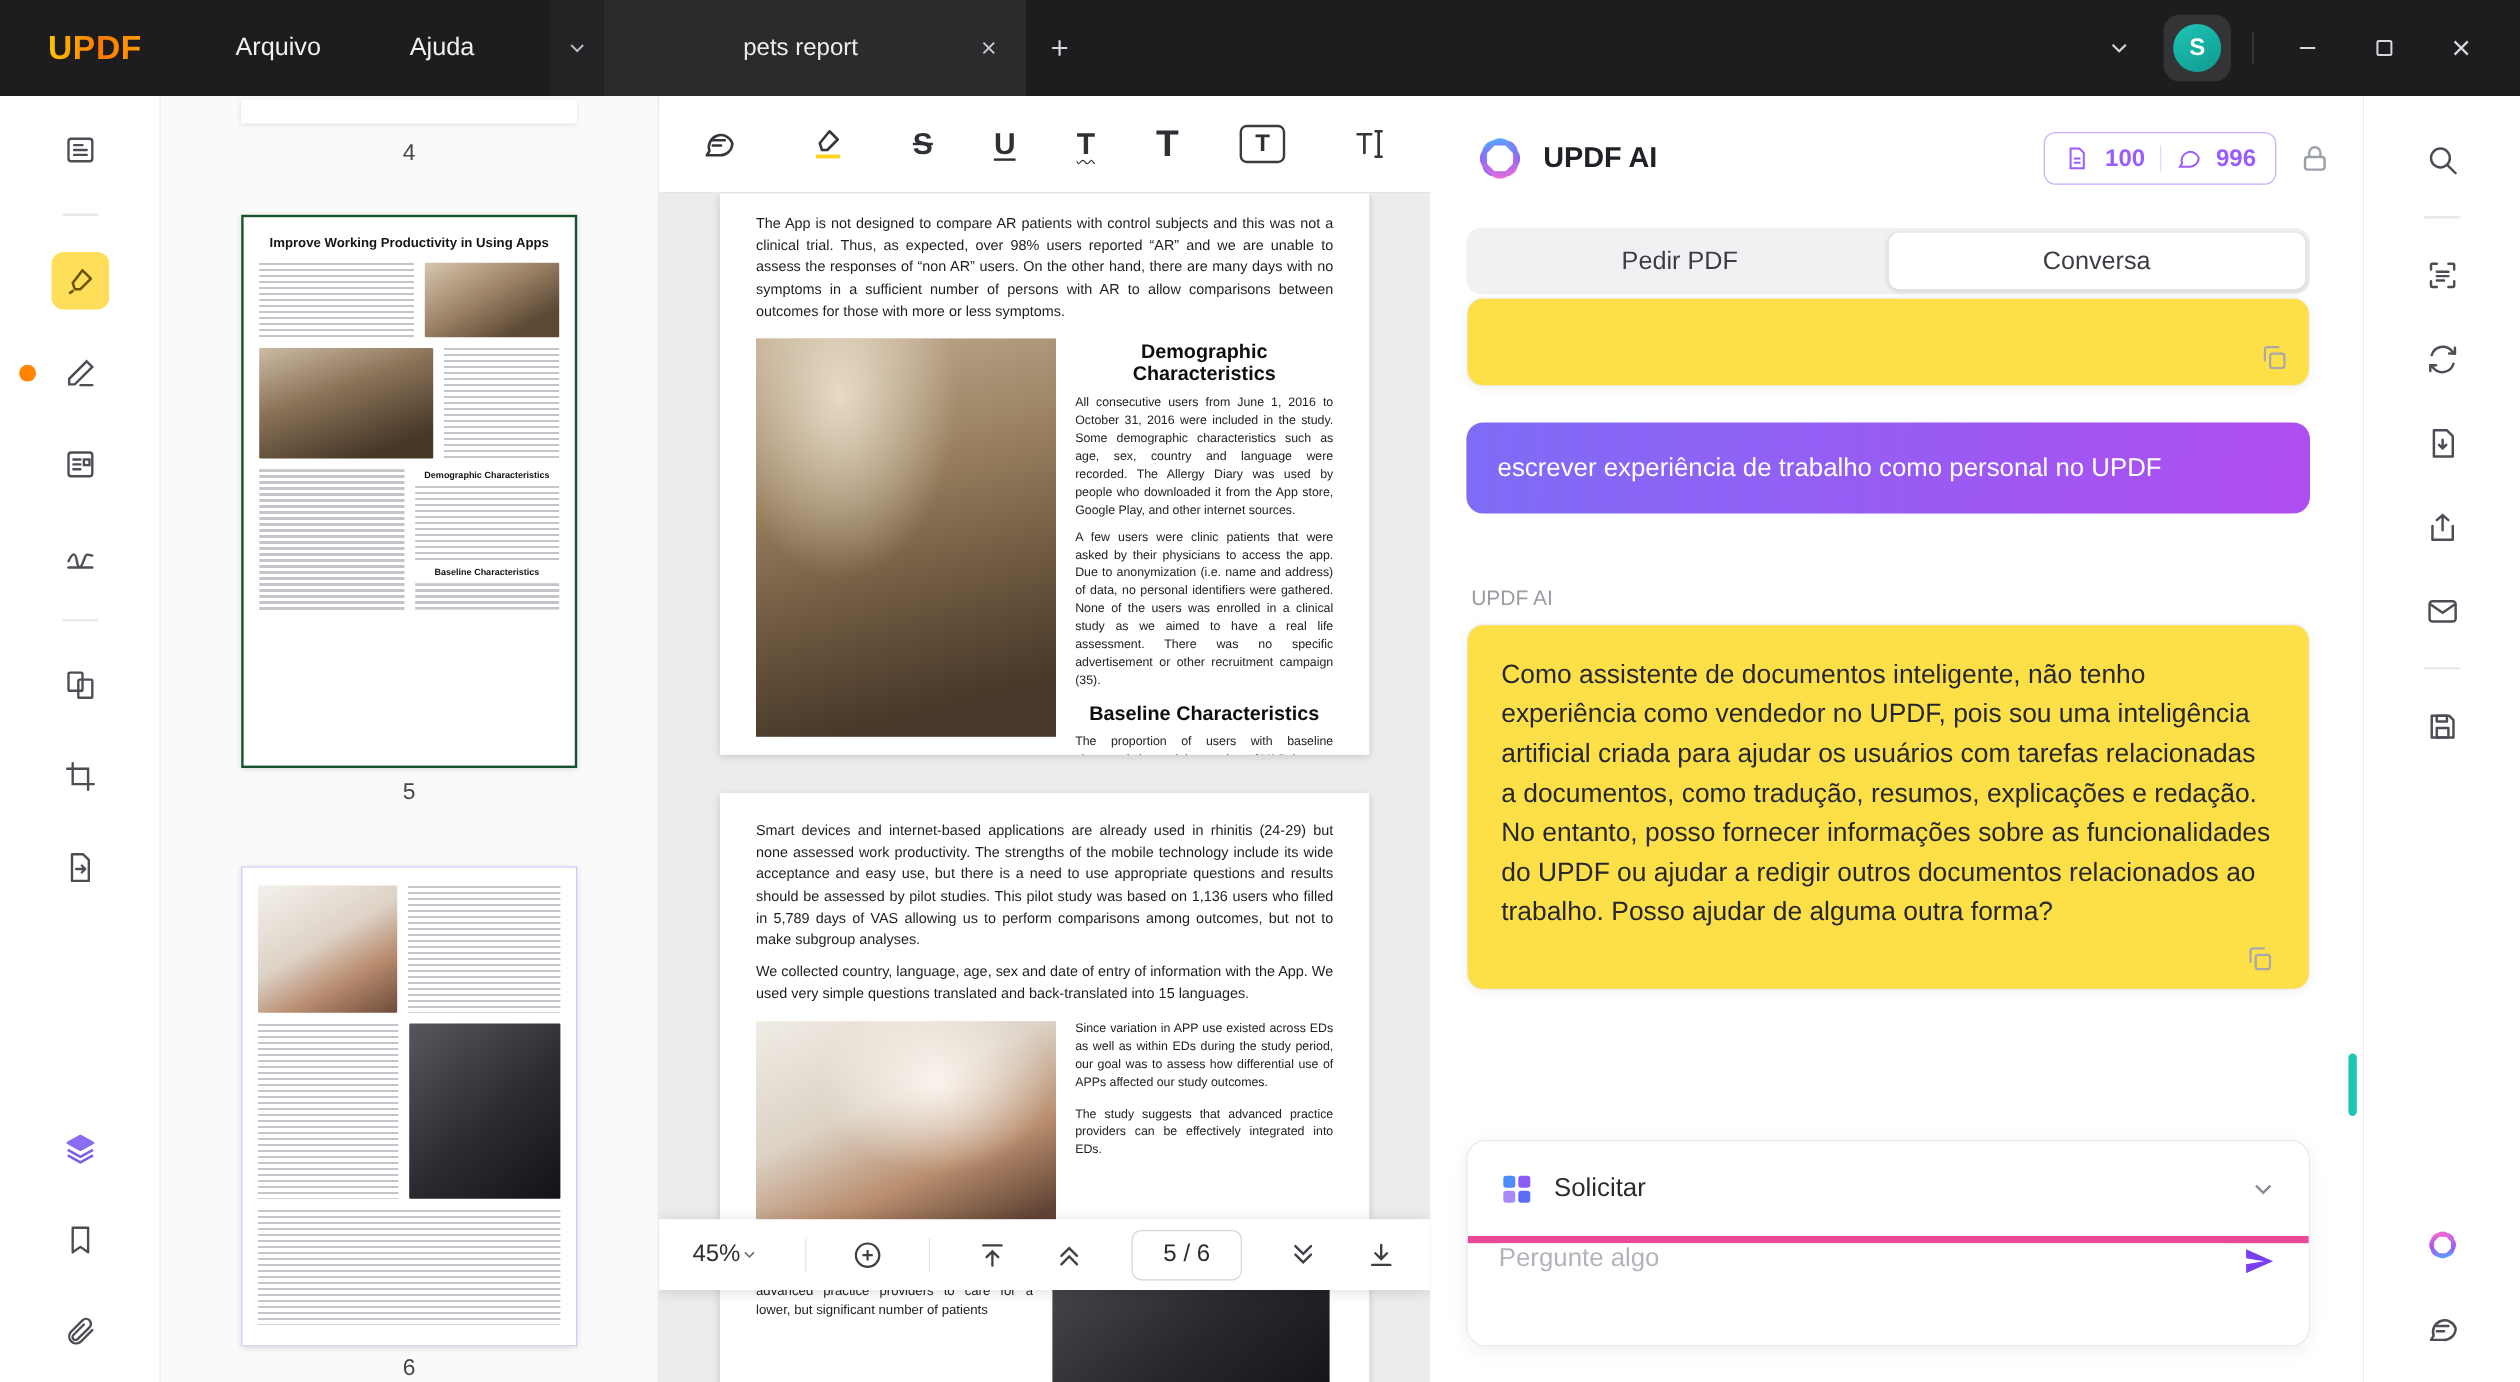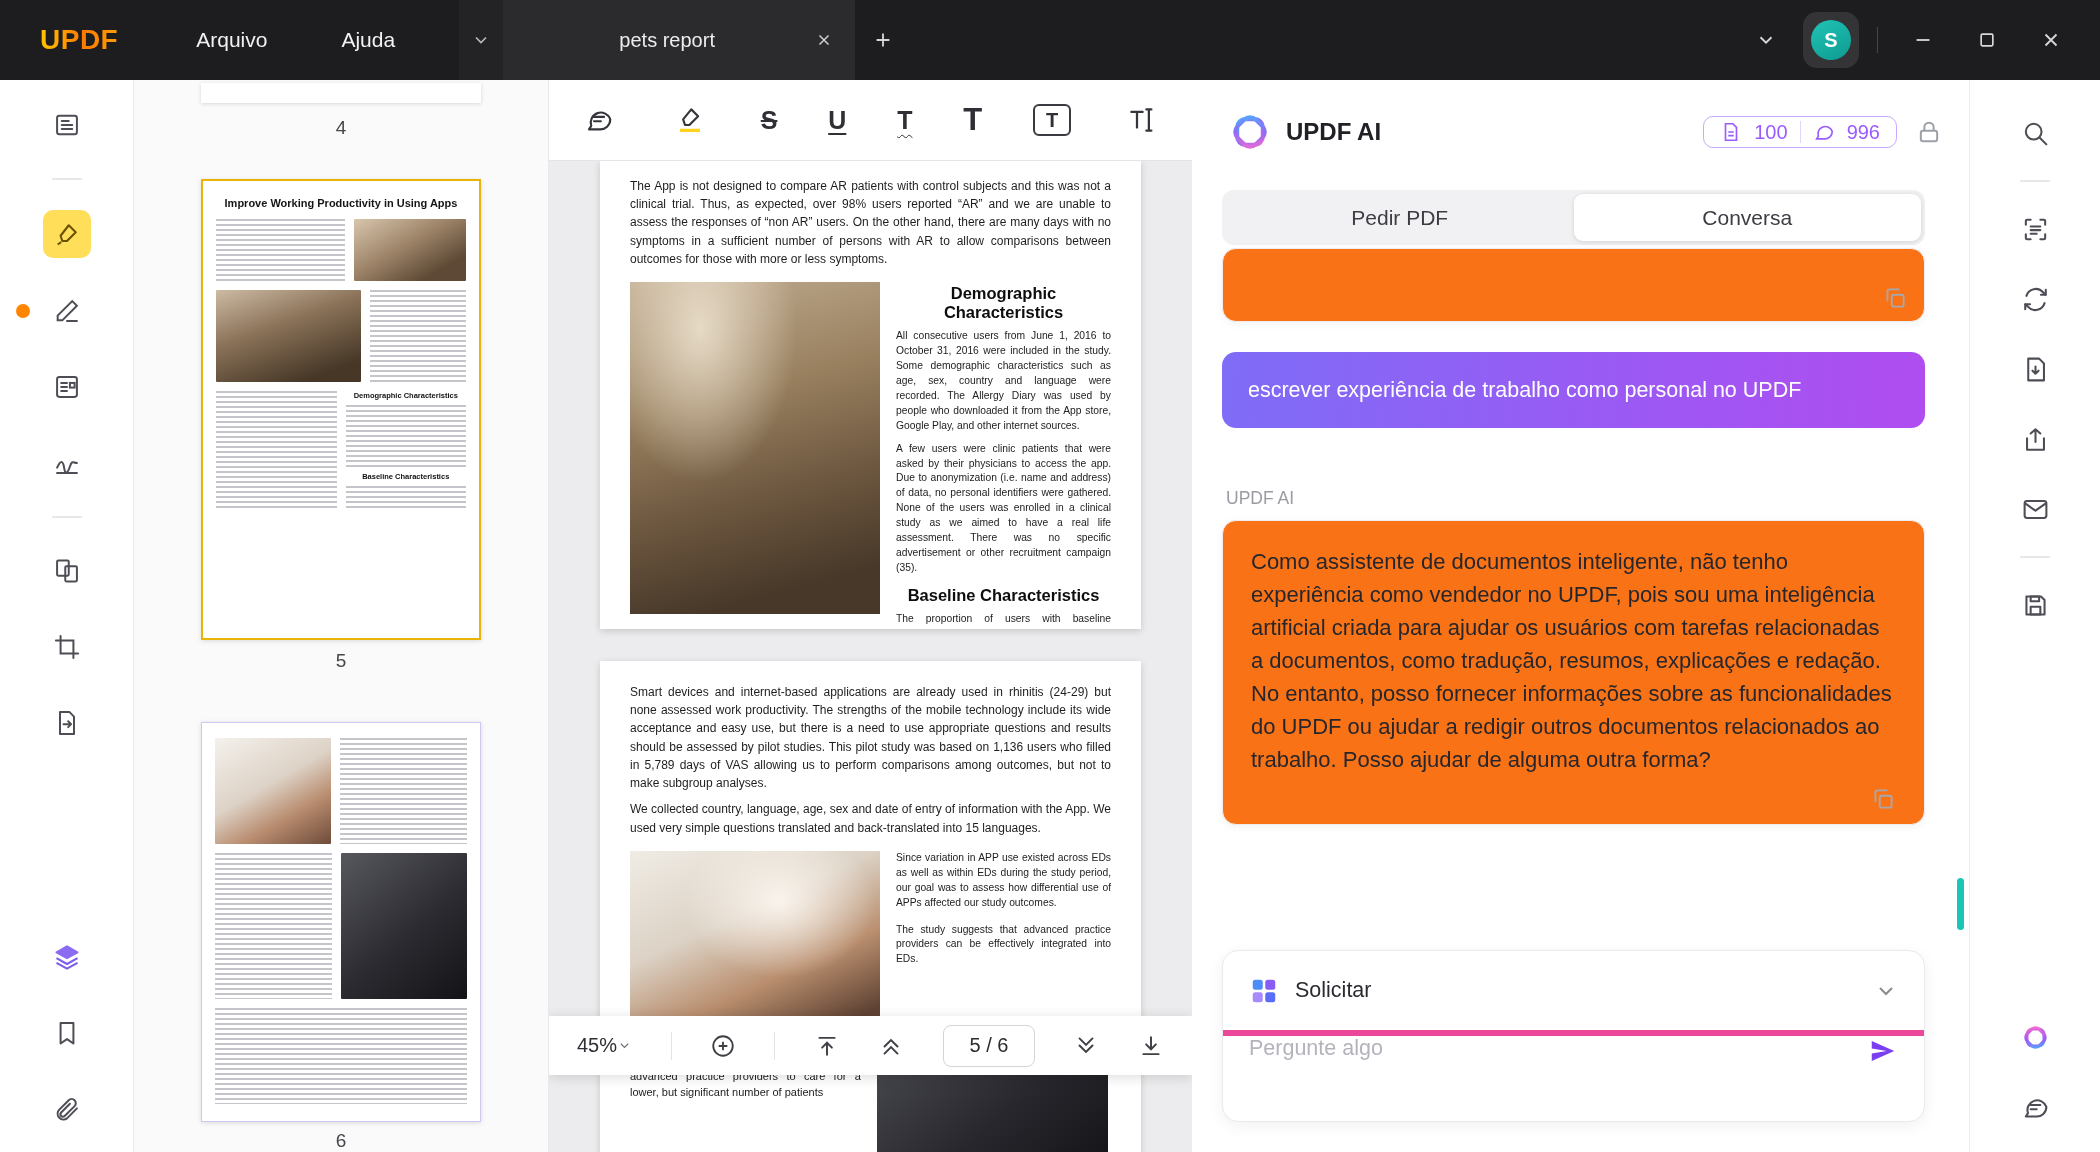--- a/index.html
+++ b/index.html
@@ -35,21 +35,21 @@
   .ic.purple{color:#7c5ce8}
   .tool-divider{width:30px;height:2px;background:#e7e7ea;border-radius:1px}
   .spacer{flex:1}
   .notif-dot{position:absolute;left:16px;top:224px;width:14px;height:14px;border-radius:50%;background:#ff8400}
 
   
   .thumbs{width:415px;background:#fafafa;border-right:1px solid #e9e9eb;display:flex;flex-direction:column;align-items:center;overflow:hidden}
   .page4-sliver{width:280px;height:20px;background:#fff;box-shadow:0 1px 4px rgba(0,0,0,.14);margin-top:3px}
   .t-label{font-size:19px;color:#46464c}
   .thumb{width:280px;background:#fff;box-shadow:0 1px 5px rgba(0,0,0,.13);padding:15px 13px;display:flex;flex-direction:column;gap:9px;overflow:hidden}
-  .thumb5{border:2px solid #eab308;height:472px;margin-top:40px}
+  .thumb5{border:2px solid #14532d;height:472px;margin-top:40px}
   .thumb6{border:1px solid #d4c6f2;height:409px;margin-top:50px}
   .t-title{font-size:11px;font-weight:bold;text-align:center;line-height:1.3;color:#161616}
   .t-row{display:flex;gap:9px}
   .tl{background:repeating-linear-gradient(to bottom,#c4c4ca 0 2px,transparent 2px 5px)}
   .t-h{font-size:7.5px;font-weight:bold;text-align:center;color:#111}
   .t-photo{border-radius:1px}
   .tp-a{background:linear-gradient(150deg,#d8c6ad,#9b8267 45%,#5d4935 80%)}
   .tp-b{background:linear-gradient(160deg,#cdbba4,#8a7258 40%,#463727 85%)}
   .tp-c{background:linear-gradient(150deg,#f4f1ec,#ddd2c6 45%,#b98d70 70%,#6e4b39)}
   .tp-d{background:linear-gradient(140deg,#57575e,#2b2b31 55%,#131317)}
@@ -85,29 +85,29 @@
   .sb-zoom{font-size:20px}
   .sb-div{width:1px;height:28px;background:#e4e4e8}
   .sb-ic{color:#3f3f46;display:flex;align-items:center;justify-content:center}
   .sb-ic svg{width:26px;height:26px}
   .pagebox{min-width:92px;height:42px;border:1.5px solid #d4d4da;border-radius:8px;display:flex;align-items:center;justify-content:center;font-size:20px;color:#2b2b30;padding:0 12px}
 
   
   .ai-panel{width:777px;background:#fff;position:relative}
   .ai-header{position:absolute;top:24px;left:36px;right:26px;height:56px;display:flex;align-items:center}
   .ai-title{font-size:24px;font-weight:bold;color:#202026;margin-left:14px}
-  .badges{margin-left:auto;height:32px;border:1.6px solid #c9a8ff;border-radius:10px;display:flex;align-items:center;gap:12px;padding:0 16px;color:#9a5bff;font-size:20px;font-weight:normal}
+  .badges{margin-left:auto;height:44px;border:1.6px solid #c9a8ff;border-radius:10px;display:flex;align-items:center;gap:12px;padding:0 16px;color:#9a5bff;font-size:20px;font-weight:bold}
   .badges svg{width:22px;height:22px}
   .badge-div{width:1px;height:22px;background:#e4d5ff}
   .lock{margin-left:18px;color:#9ca0a8;display:flex}
   .lock svg{width:28px;height:28px}
   .ai-tabs{position:absolute;top:110px;left:30px;right:44px;height:55px;background:#f1f1f4;border-radius:12px;display:flex;padding:4px}
   .ai-tab{flex:1;display:flex;align-items:center;justify-content:center;font-size:21px;color:#3c3c44;border-radius:9px}
   .ai-tab.active{background:#fff;box-shadow:0 1px 5px rgba(0,0,0,.13)}
-  .card{background:#f97316;border:1px solid #eeeef2;border-radius:14px;box-shadow:0 2px 10px rgba(0,0,0,.05)}
+  .card{background:#fde047;border:1px solid #eeeef2;border-radius:14px;box-shadow:0 2px 10px rgba(0,0,0,.05)}
   .prev-card{position:absolute;top:168px;left:30px;right:44px;height:74px;display:flex;align-items:flex-end;justify-content:flex-end;padding:10px 16px}
   .copy-ic{color:#a7a7ad;display:flex}
   .copy-ic svg{width:26px;height:26px}
   .user-bubble{position:absolute;top:272px;left:30px;right:44px;border-radius:14px;padding:22px 26px;background:linear-gradient(93deg,#7e6cf7 0%,#9a5af4 55%,#b04df0 100%);color:#fff;font-size:21.5px;line-height:1.5}
   .ai-label{position:absolute;top:408px;left:34px;font-size:17.5px;color:#9b9ba3}
   .ai-card{position:absolute;top:440px;left:30px;right:44px;padding:24px 28px 12px}
   .ai-text{font-size:22px;line-height:33px;color:#26262c}
   .ai-card-foot{display:flex;justify-content:flex-end;margin-top:10px}
   .chat-scrollbar{position:absolute;right:5px;top:798px;width:7px;height:52px;border-radius:4px;background:#1bc6b4}
   .ask-card{position:absolute;top:870px;left:30px;right:44px;height:172px;border:1px solid #e9e9ee;border-radius:16px;box-shadow:0 4px 16px rgba(0,0,0,.06);background:#fff;display:flex;flex-direction:column;overflow:hidden}

